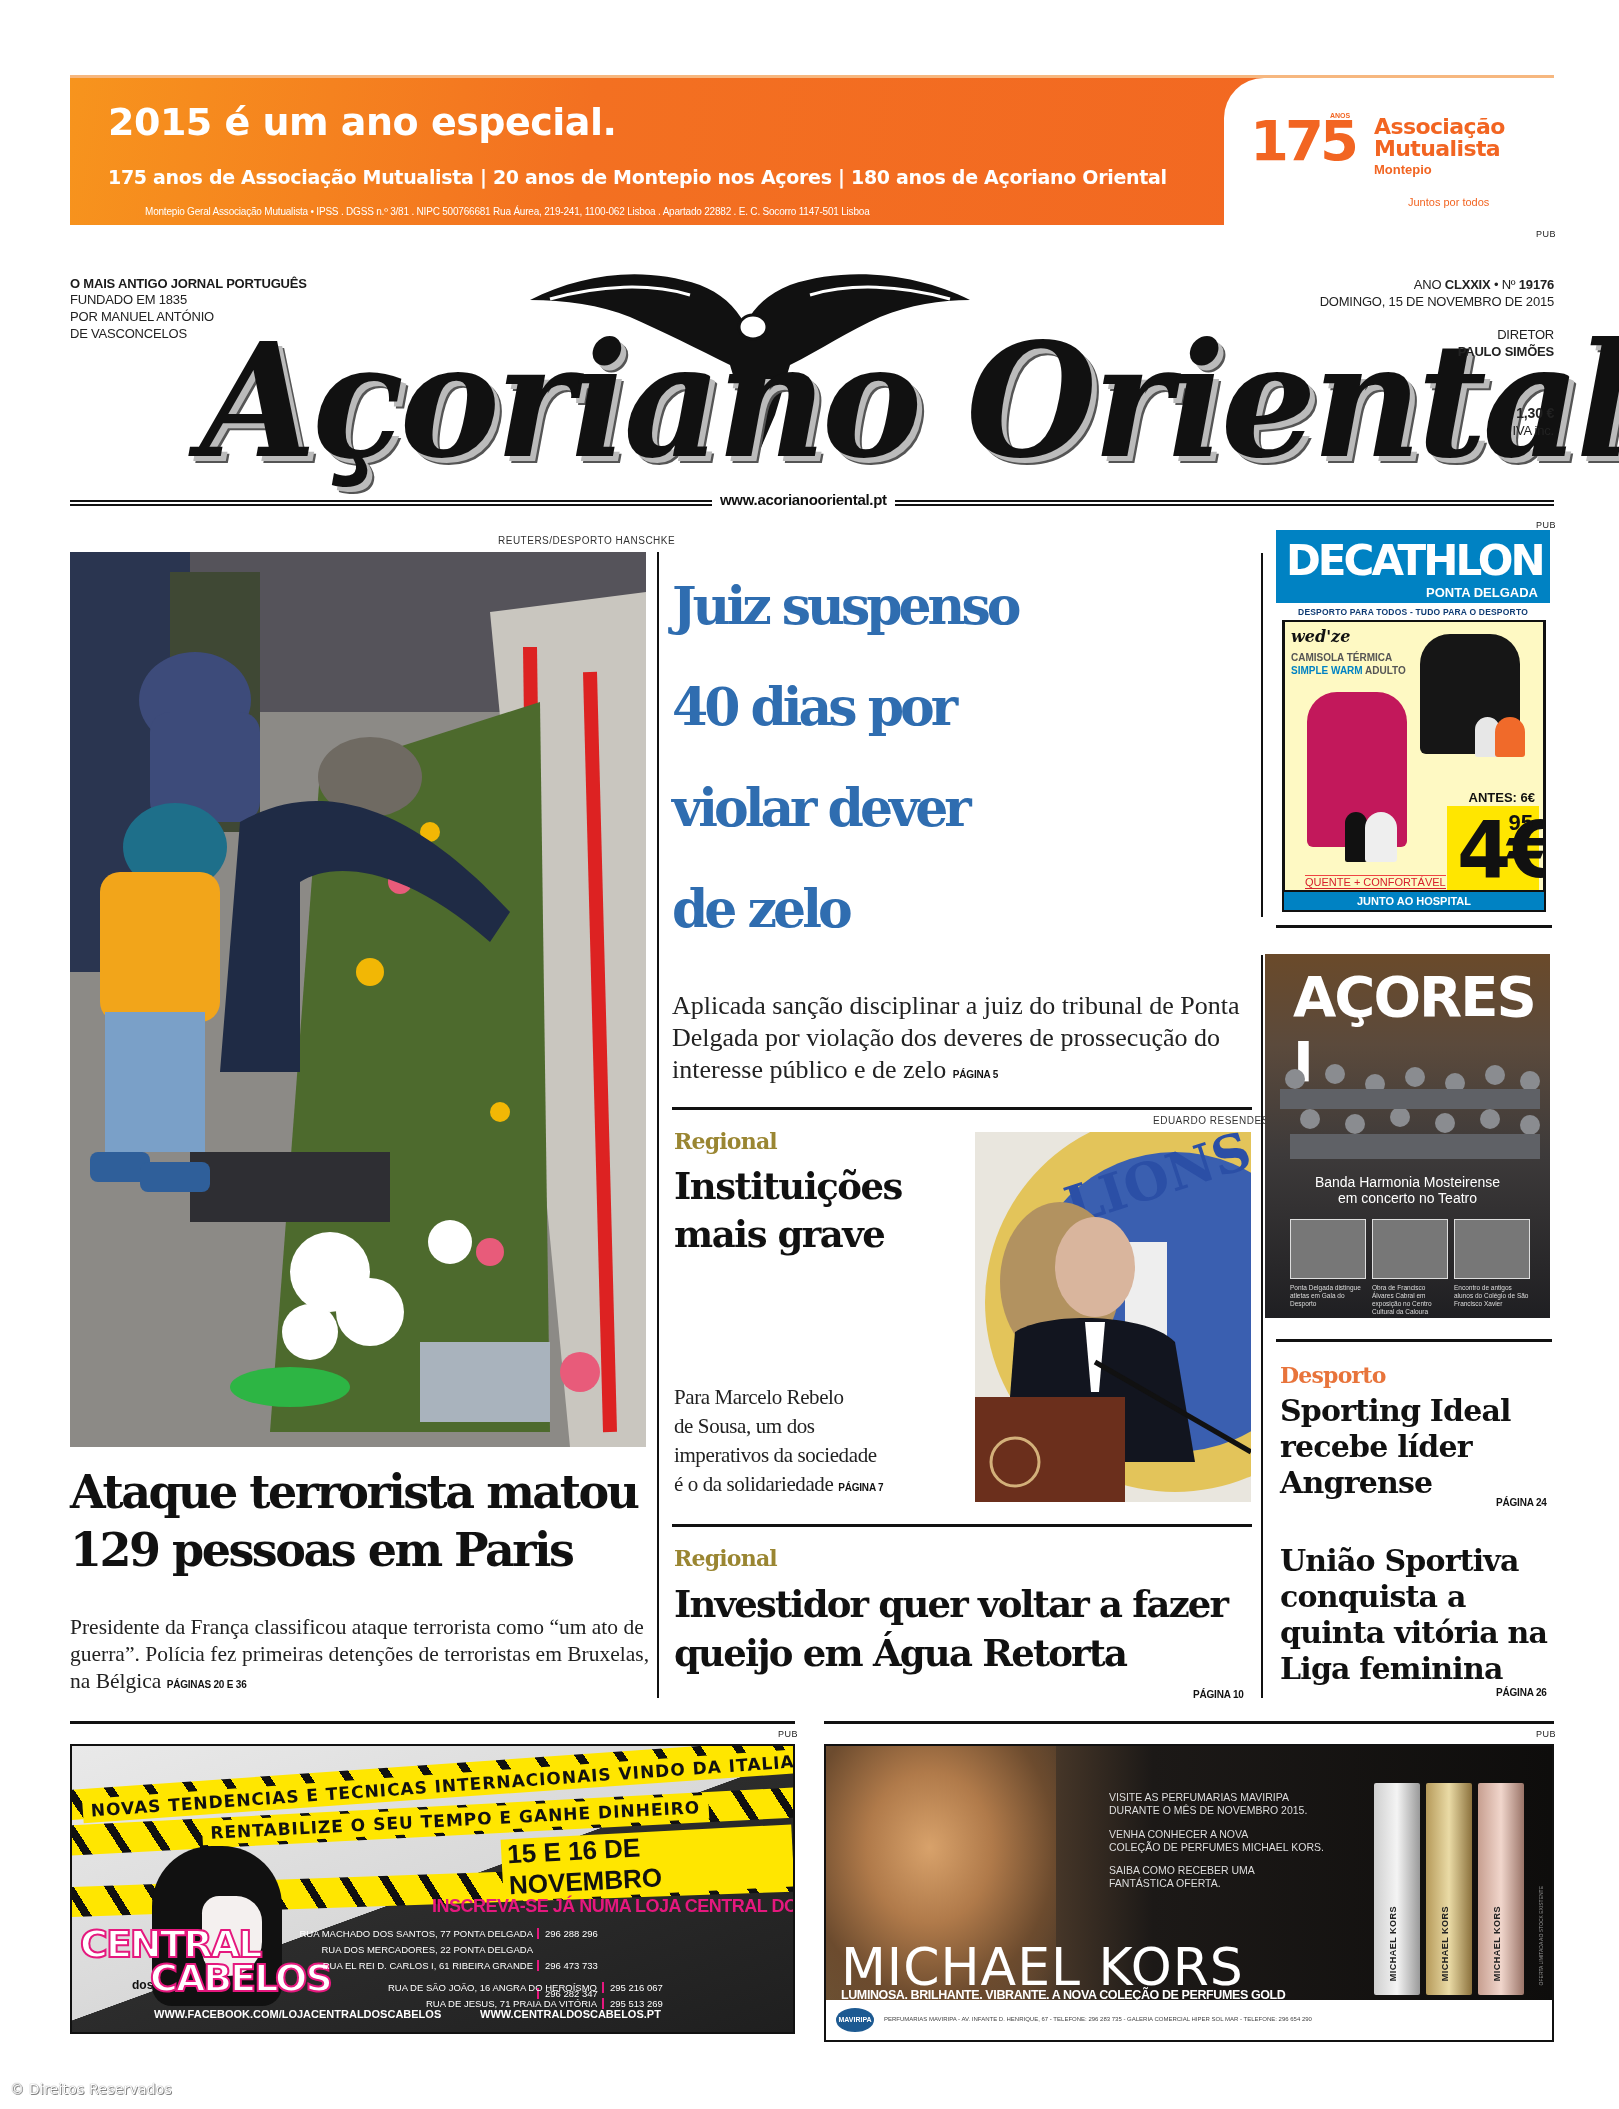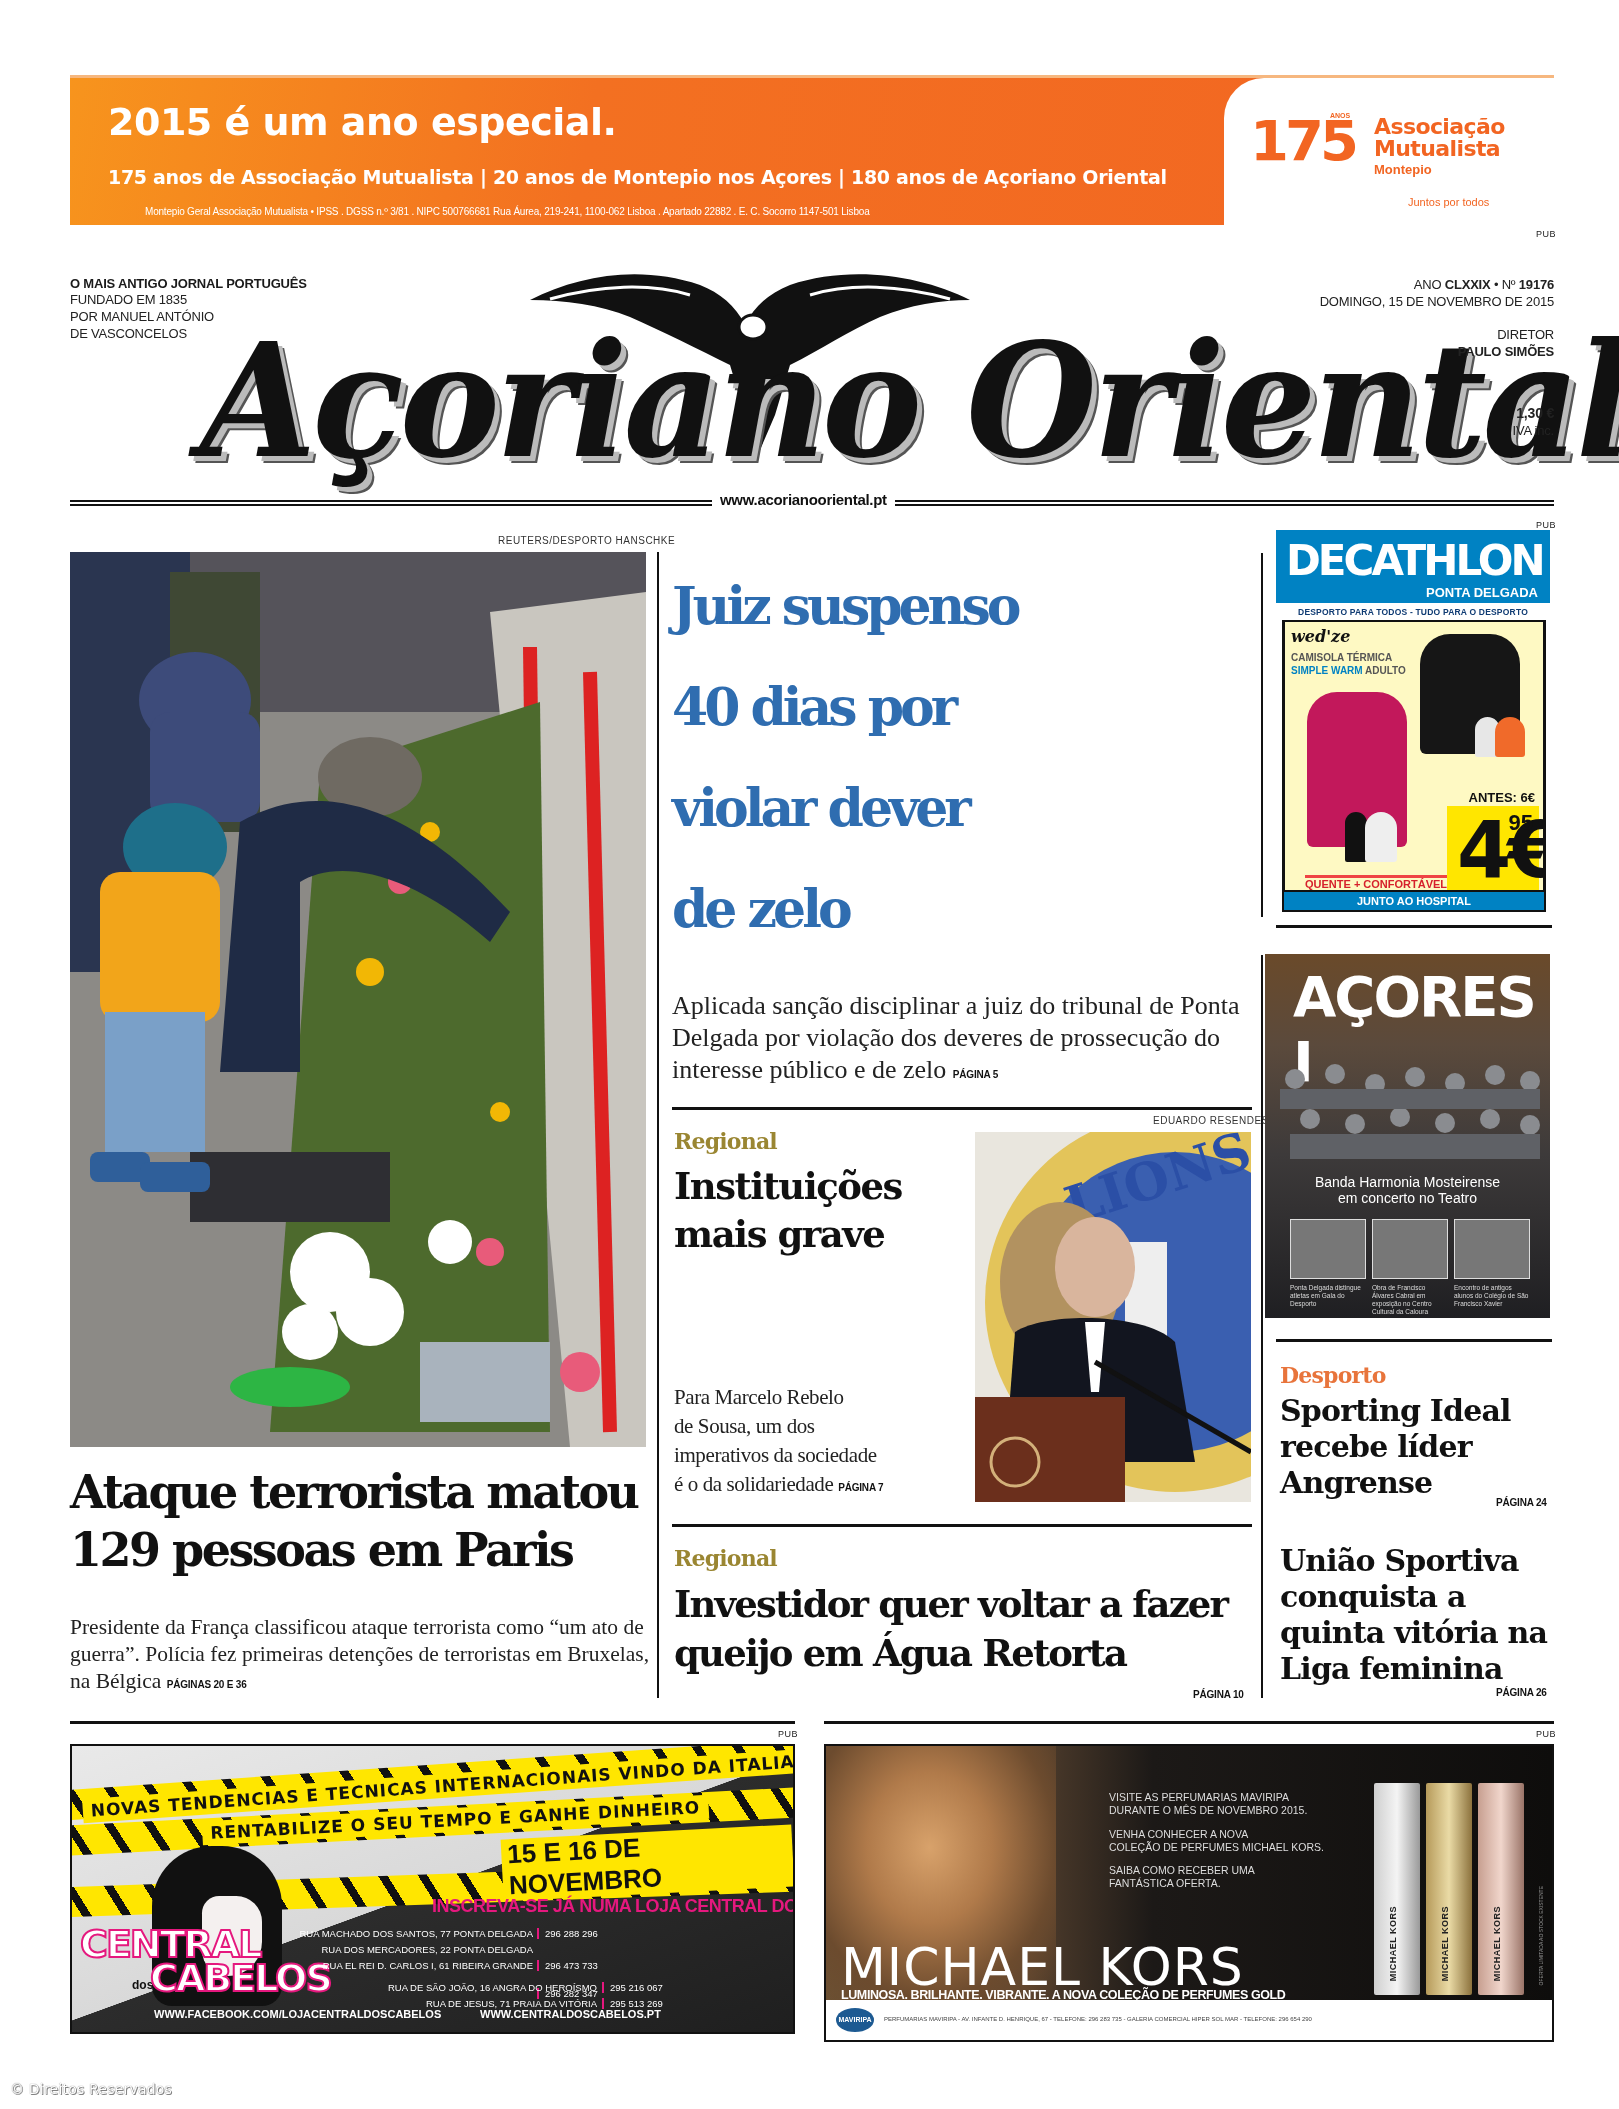--- a/index.html
+++ b/index.html
@@ -67,21 +67,21 @@
   .dec-body { position: absolute; left: 6px; top: 90px; width: 264px; height: 292px; border: 3px solid #111; border-top: 2px solid #111; background: #fef9c3; overflow: hidden; padding-left: 33px; }
   .wedze { position: absolute; left: 6px; top: 5px; font-weight: bold; font-size: 16px; color: #111; font-family: "DejaVu Serif", serif; font-style: italic; }
   .dec-prod1 { position: absolute; left: 6px; top: 30px; font-size: 10px; color: #555; font-weight: bold; }
   .dec-prod2 { position: absolute; left: 6px; top: 43px; font-size: 10px; color: #0082c3; font-weight: bold; }
   .dec-prod2 span { color: #555; }
   .shirt { position: absolute; border-radius: 30px 30px 6px 6px; }
   .dec-antes { position: absolute; right: 8px; top: 168px; font-weight: bold; font-size: 13px; color: #111; }
   .dec-price { position: absolute; right: 4px; top: 184px; width: 92px; height: 86px; background: #ffe600; }
   .dec-price .big { position: absolute; left: 10px; top: 4px; font-size: 78px; font-weight: bold; line-height: 80px; color: #111; font-family: "DejaVu Sans", sans-serif; letter-spacing: -4px; }
   .dec-price .cents { position: absolute; right: 6px; top: 4px; font-size: 22px; font-weight: bold; color: #111; }
-  .dec-warm { position: absolute; left: 20px; top: 253px; font-size: 11px; font-weight: bold; color: #d6202c; border-top: 3px solid #ef4444; border-bottom: 1px solid #d6202c; }
+  .dec-warm { position: absolute; left: 20px; top: 253px; font-size: 11px; font-weight: normal; color: #d6202c; border-top: 1px solid #ef4444; border-bottom: 1px solid #d6202c; }
   .dec-qual { position: absolute; left: 3px; top: 270px; width: 252px; height: 16px; background: #ffe600; border: 1px solid #111; font-size: 9px; font-weight: bold; text-align: center; color: #111; line-height: 14px; }
   .dec-qual span { background: #d6202c; color: #fff; padding: 0 2px; }
 
   .acores { left: 1265px; top: 954px; width: 285px; height: 364px; background: linear-gradient(180deg, #6a4a2a 0%, #5b4a3c 25%, #3d3a3a 55%, #1f1f22 100%); overflow: hidden; }
   .acores .tt { position: absolute; left: 28px; top: 10px; font-size: 56px; font-weight: bold; color: #fff; font-family: "DejaVu Sans", sans-serif; letter-spacing: -2px; }
   .acores .cap { position: absolute; left: 0; width: 285px; top: 220px; text-align: center; color: #fff; font-size: 14px; line-height: 16px; }
   .acores .thumbs { position: absolute; left: 25px; top: 265px; width: 240px; height: 60px; display: flex; gap: 6px; }
   .acores .thumbs div { flex: 1; background: #777; border: 1px solid #ddd; }
   .acores .tcap { position: absolute; left: 25px; top: 330px; width: 240px; display: flex; gap: 6px; color: #ddd; font-size: 6.5px; line-height: 8px; }
   .acores .tcap div { flex: 1; }

